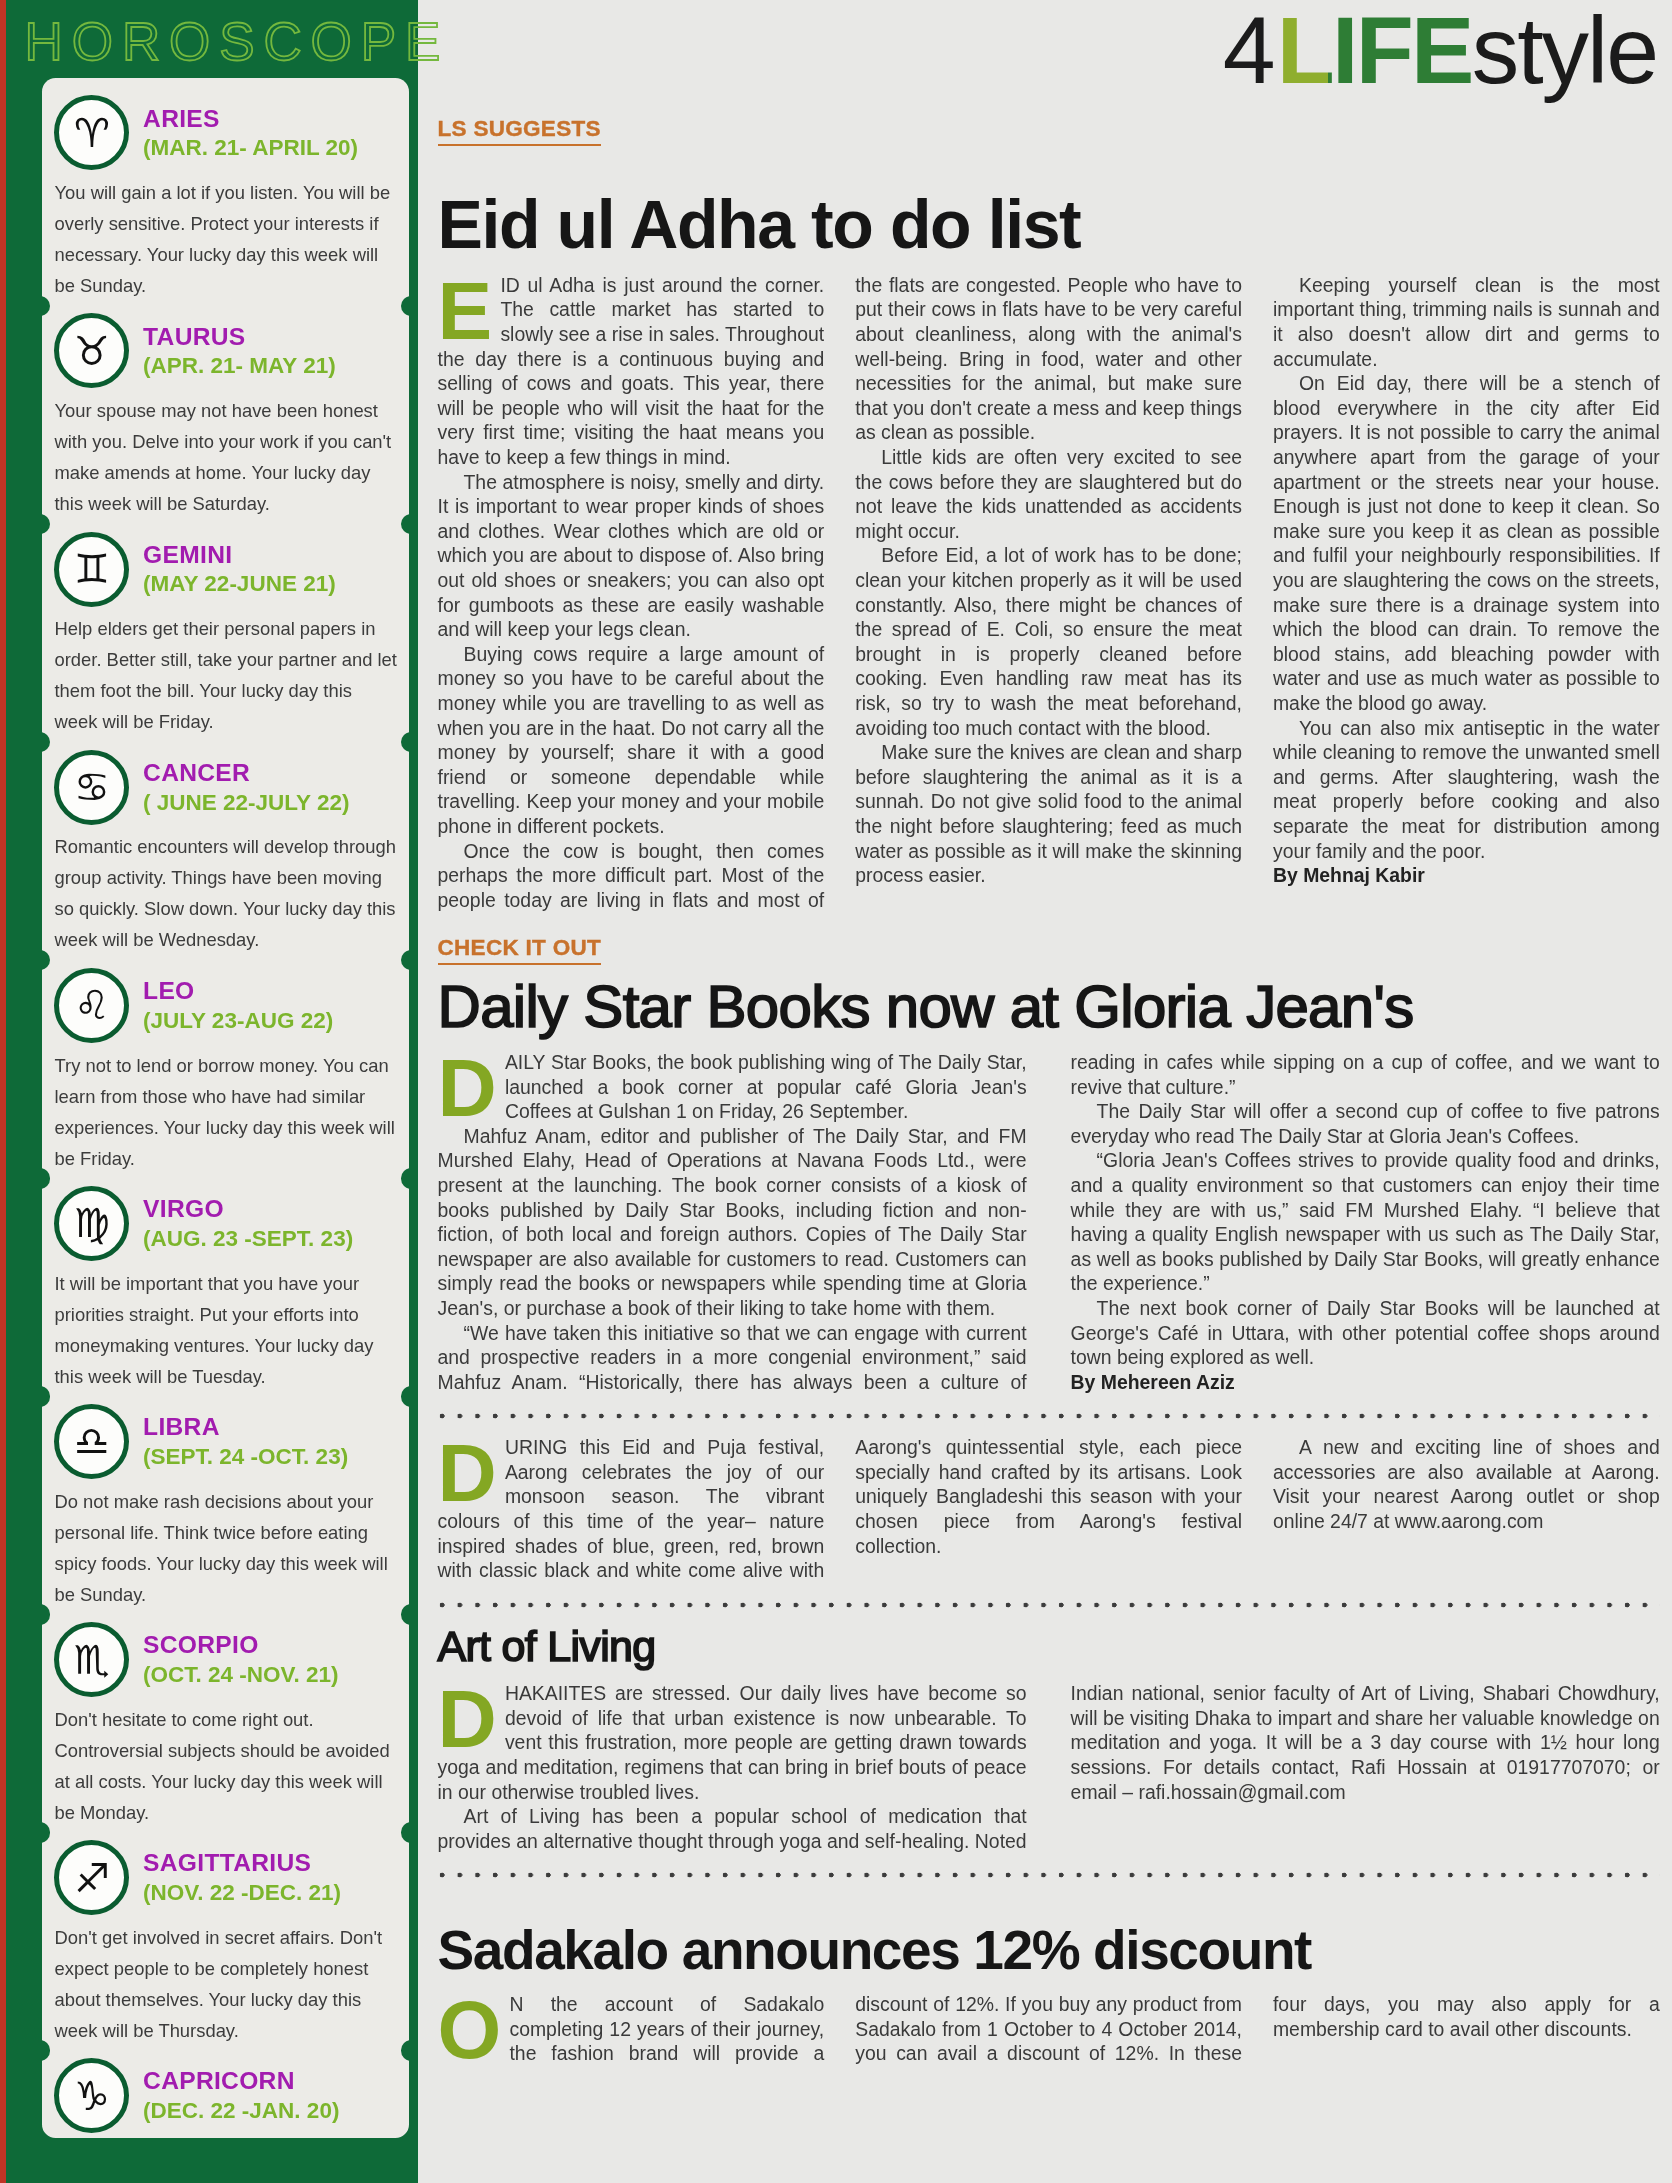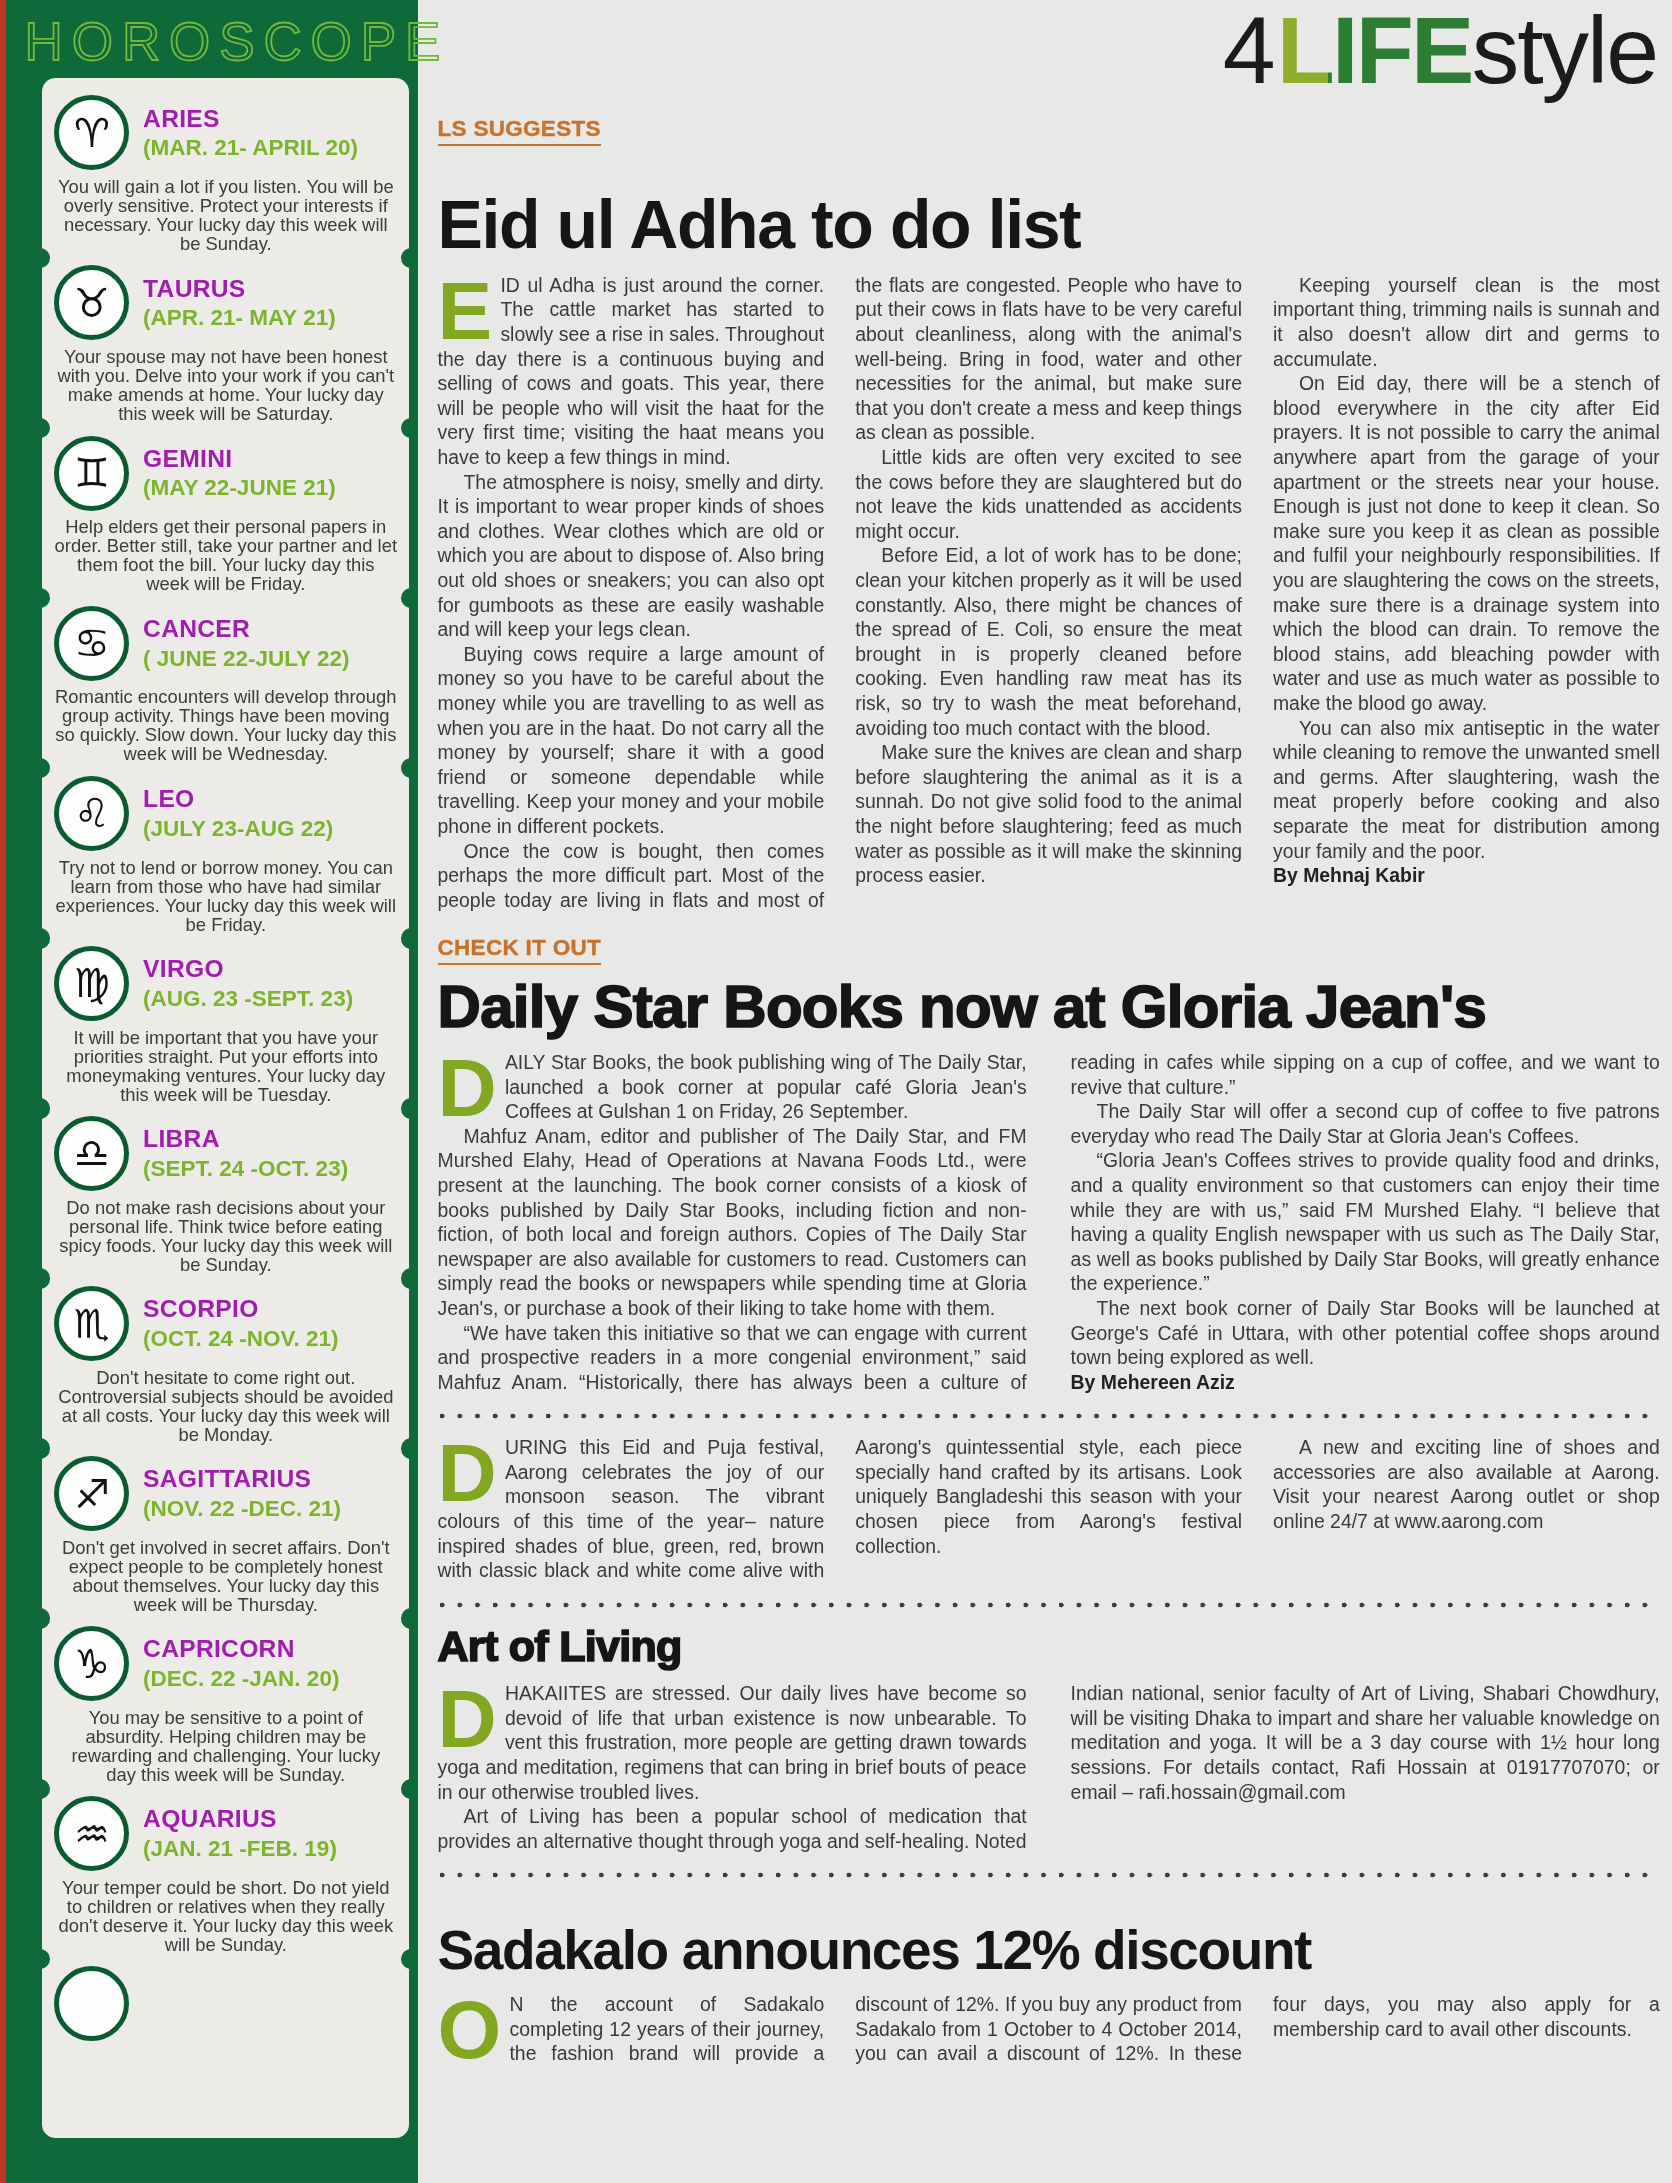--- a/index.html
+++ b/index.html
@@ -21,37 +21,37 @@
       background:#0e6a38;}
   .zod:not(:first-child)::before{left:-22px;}
   .zod:not(:first-child)::after{right:-22px;}
   .zod-head{display:flex;align-items:center;}
   .zod-circle{flex:0 0 auto;width:65px;height:65px;border-radius:50%;background:#fdfdfb;
               border:5.5px solid #0a5c30;display:flex;align-items:center;justify-content:center;}
   .zod-glyph{font-size:40px;line-height:1;color:#111;font-family:"DejaVu Sans",sans-serif;}
   .zod-meta{margin-left:13.6px;}
   .zod-name{font-size:24.6px;font-weight:700;color:#a21caf;letter-spacing:0.3px;}
   .zod-dates{font-size:22.5px;font-weight:700;color:#7cb52c;margin-top:2.7px;}
-  .zod-text{margin:6.8px 0 0;font-size:18.4px;line-height:19px;color:#3c3c3c;text-align:center;}
+  .zod-text{margin:6.8px 0 0;font-size:18.4px;line-height:31px;color:#3c3c3c;}
 
   
   .content{position:absolute;left:417px;top:0;right:0;bottom:0;
            padding:2.7px 12.3px 0 20.5px;box-sizing:border-box;}
   .masthead{text-align:right;line-height:1;height:108px;padding-right:2.7px;}
   .mh-num,.mh-style{font-size:95px;font-weight:200;color:#1b1b1b;letter-spacing:-2px;}
   .mh-life{font-size:95px;font-weight:800;letter-spacing:-2.7px;
            background:linear-gradient(90deg,#8fae2e 0 26%,#2e7d35 26%);
            -webkit-background-clip:text;background-clip:text;
            -webkit-text-fill-color:transparent;color:#2e7d35;}
   .kicker{display:inline-block;font-size:22.5px;font-weight:800;color:#c8722c;
           letter-spacing:0.3px;border-bottom:2.7px solid #c8722c;padding-bottom:2px;
           -webkit-text-stroke:0.4px #c8722c;}
   .headline{margin:9.5px 0 12.3px;color:#161616;line-height:1.05;}
   .headline.thin{font-weight:700;letter-spacing:-1.4px;margin-top:43px;}
-  .headline.heavy{font-weight:700;-webkit-text-stroke:1.7px #161616;letter-spacing:-0.7px;}
+  .headline.heavy{font-weight:400;-webkit-text-stroke:1.7px #161616;letter-spacing:-0.7px;}
   .h-eid{font-size:68px;}
   .h-books{font-size:60px;}
   .h-aarong{font-size:53px;}
   .h-art{font-size:43px;}
   .h-sada{font-size:55px;}
   .body{font-size:19.4px;line-height:24.6px;text-align:justify;color:#3a3a3a;}
   .cols3{column-count:3;column-gap:31px;}
   .cols2{column-count:2;column-gap:44px;}
   .body p{margin:0;text-indent:26px;}
   .body p.lead{text-indent:0;}

